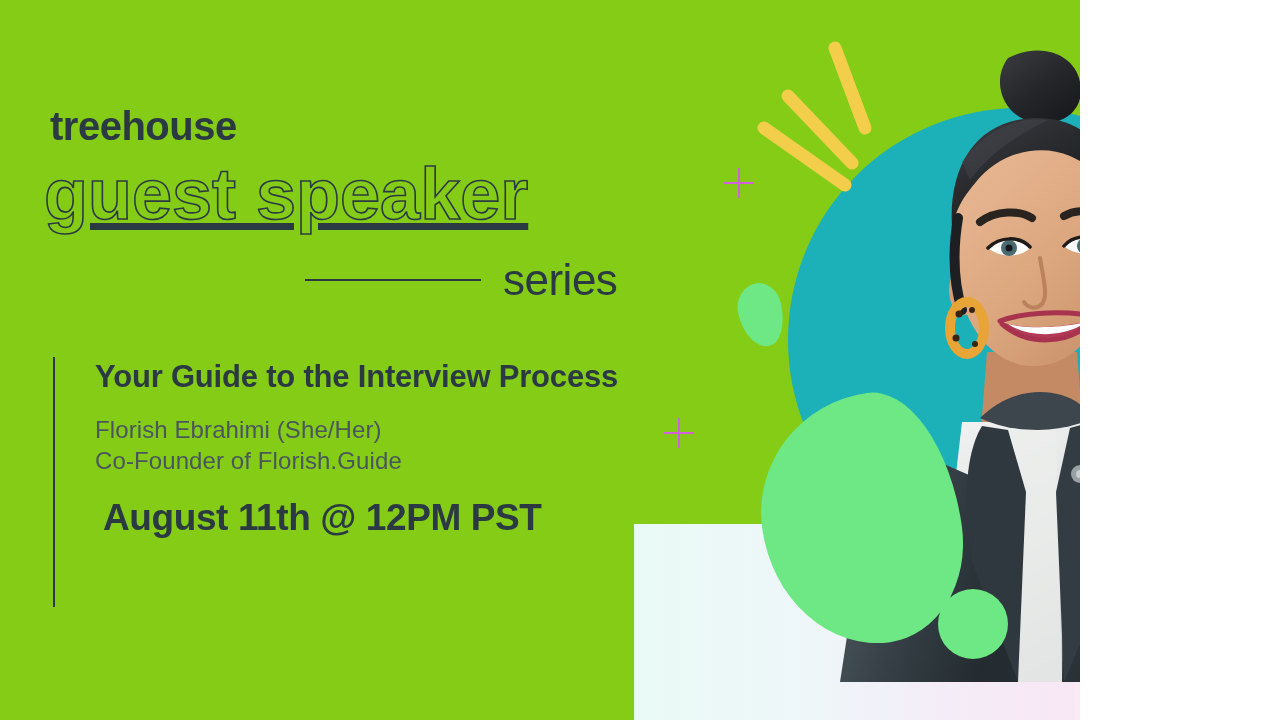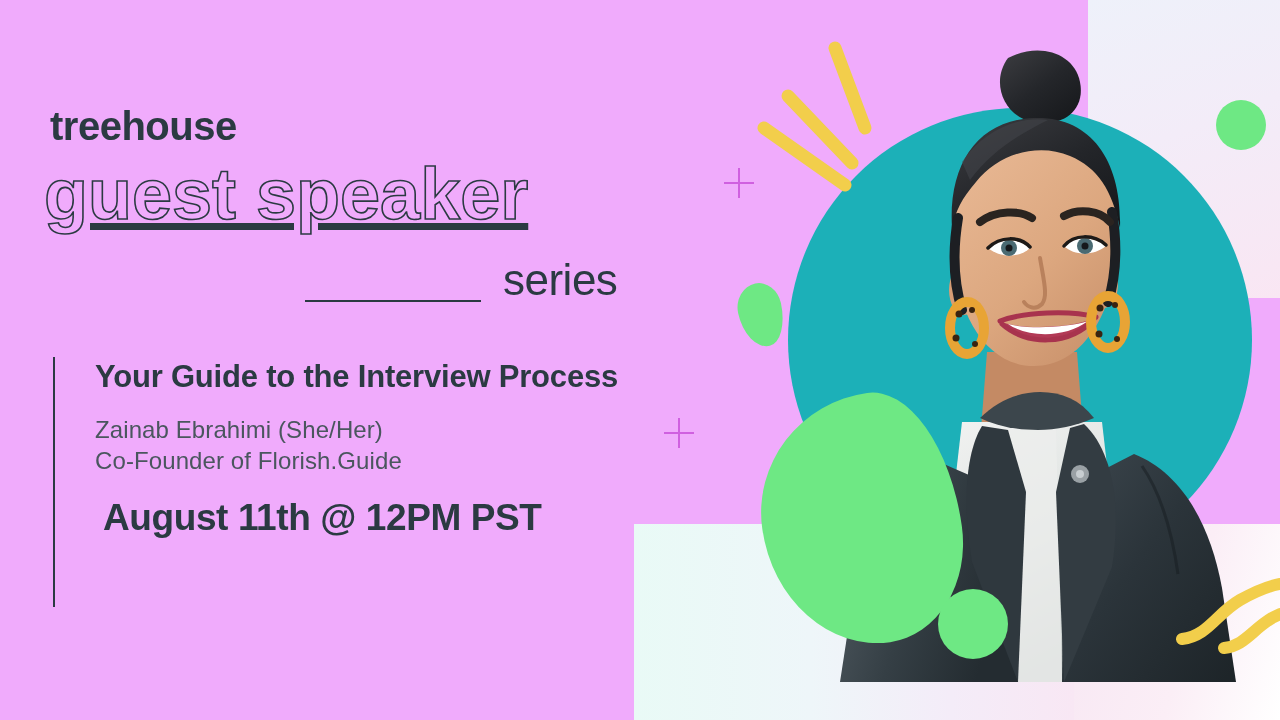--- a/index.html
+++ b/index.html
@@ -6,24 +6,24 @@
     margin: 0;
     padding: 0;
     background: #ffffff;
   }
   body {
     font-family: "Liberation Sans", sans-serif;
   }
 
   #poster {
     position: relative;
-    width: 1280px;
+    width: 1080px;
     height: 720px;
     overflow: hidden;
-    background: #f0abfc;
+    background: #84cc16;
   }
 
   
   .panel-top-right {
     position: absolute;
     left: 1088px;
     top: 0;
     width: 192px;
     height: 298px;
     background: linear-gradient(160deg, #eef1fa 0%, #f3ecf8 45%, #f9e6f3 100%);
@@ -159,21 +159,21 @@
     -webkit-text-stroke: 1.6px #2b3a42;
     text-stroke: 1.6px #2b3a42;
     text-decoration: underline;
   }
 
   .series-row {
     position: absolute;
     left: 305px;
     top: 258px;
     display: flex;
-    align-items: flex-end;
+    align-items: center;
     gap: 22px;
   }
   .series-rule {
     width: 176px;
     height: 2px;
     background: #2b3a42;
   }
   .series-word {
     font-size: 44px;
     font-weight: 500;
@@ -360,18 +360,18 @@
 
   <div class="headline-outline">guest speaker</div>
 
   <div class="series-row">
     <div class="series-rule"></div>
     <div class="series-word">series</div>
   </div>
 
   <div class="detail-block">
     <p class="talk-title">Your Guide to the Interview Process</p>
-    <p class="speaker-name">Zainab Ebrahimi (She/Her)</p>
+    <p class="speaker-name">Florish Ebrahimi (She/Her)</p>
     <p class="speaker-role">Co-Founder of Florish.Guide</p>
     <p class="datetime">August 11th @ 12PM PST</p>
   </div>
 
 </div>
 
 </body></html>

